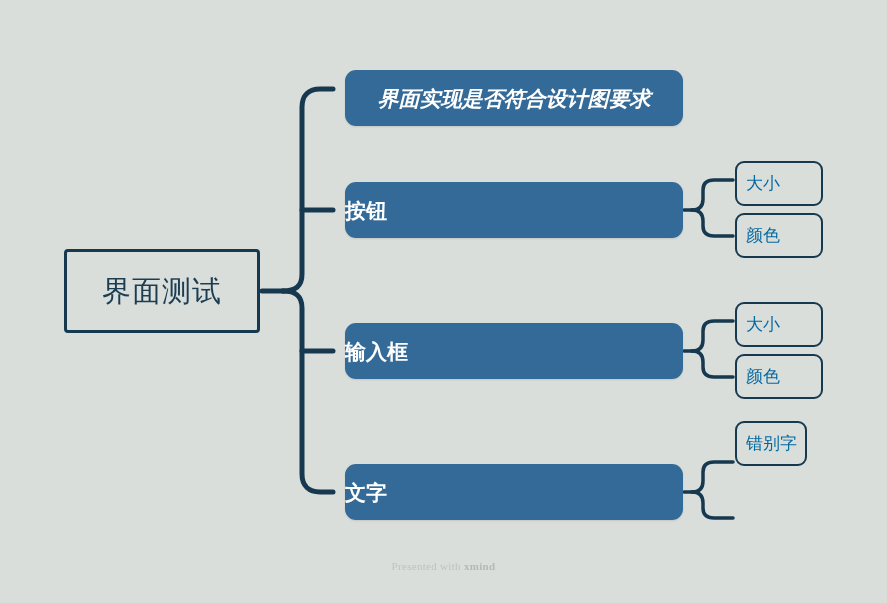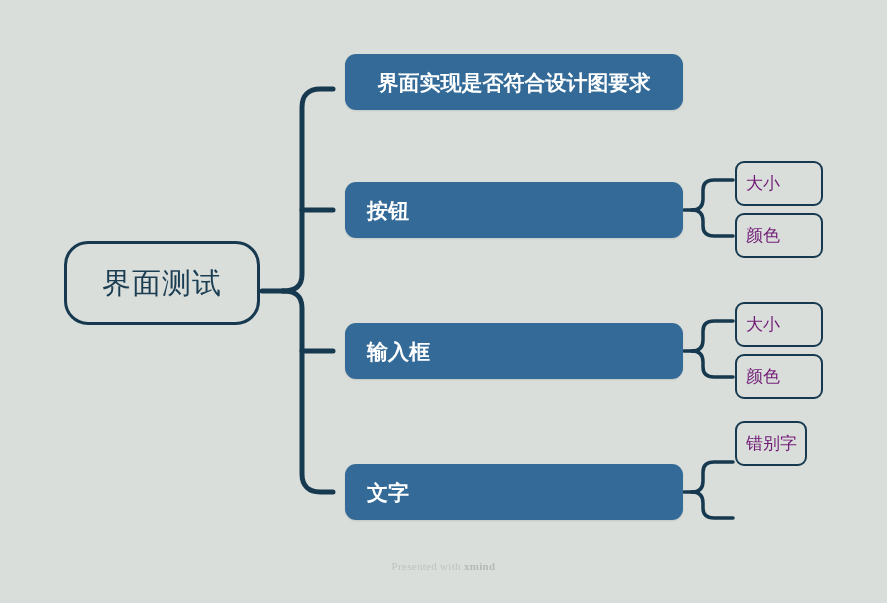--- a/index.html
+++ b/index.html
@@ -28,26 +28,26 @@
     top: 0;
     width: 887px;
     height: 603px;
     pointer-events: none;
   }
 
   
   .root-node {
     position: absolute;
     left: 64px;
-    top: 241px;
+    top: 249px;
     width: 196px;
     height: 84px;
     box-sizing: border-box;
     border: 3px solid #17394f;
-    border-radius: 24px;
+    border-radius: 4px;
     background: transparent;
     display: flex;
     align-items: center;
     justify-content: center;
   }
   .root-node .label {
     font-size: 29px;
     color: #1b3d52;
     letter-spacing: 1px;
     line-height: 1;
@@ -74,42 +74,41 @@
   .main-node.centered {
     justify-content: center;
   }
   .main-node.centered .label {
     padding: 0;
   }
   .main-node.leftalign {
     justify-content: flex-start;
   }
   .main-node.leftalign .label {
-    padding-left: 22px;
-  }
-
-  #node-ui-design  { top: 54px;  height: 56px; }
+  }
+
+  #node-ui-design  { top: 70px;  height: 56px; font-style: italic; }
   #node-button     { top: 182px; height: 56px; }
   #node-input      { top: 323px; height: 56px; }
   #node-text       { top: 464px; height: 56px; }
 
   
   .leaf-node {
     position: absolute;
     box-sizing: border-box;
     border: 2px solid #17394f;
     border-radius: 9px;
     background: transparent;
     display: flex;
     align-items: center;
     justify-content: flex-start;
   }
   .leaf-node .label {
     font-size: 17px;
-    color: #701a75;
+    color: #0369a1;
     padding-left: 9px;
     line-height: 1;
   }
 
   #leaf-btn-size   { left: 735px; top: 161px; width: 88px; height: 45px; }
   #leaf-btn-color  { left: 735px; top: 213px; width: 88px; height: 45px; }
   #leaf-inp-size   { left: 735px; top: 302px; width: 88px; height: 45px; }
   #leaf-inp-color  { left: 735px; top: 354px; width: 88px; height: 45px; }
   #leaf-txt-typo   { left: 735px; top: 421px; width: 72px; height: 45px; }
   #leaf-txt-wrap   { left: 735px; top: 495px; width: 90px; height: 45px; }

